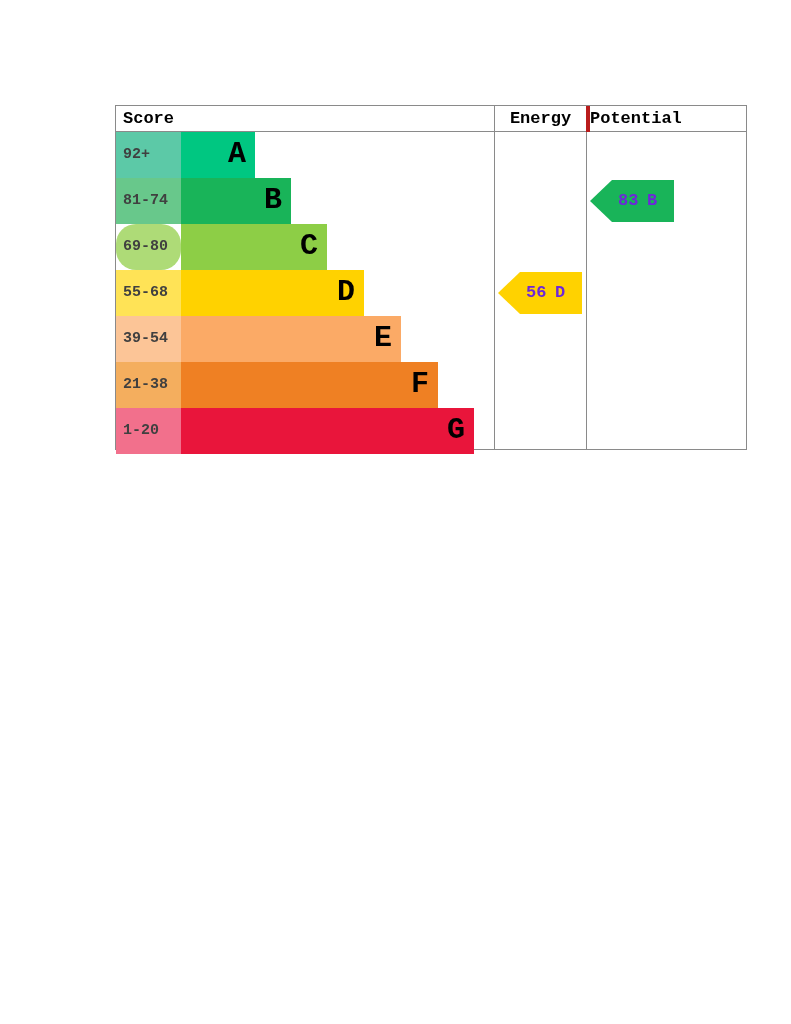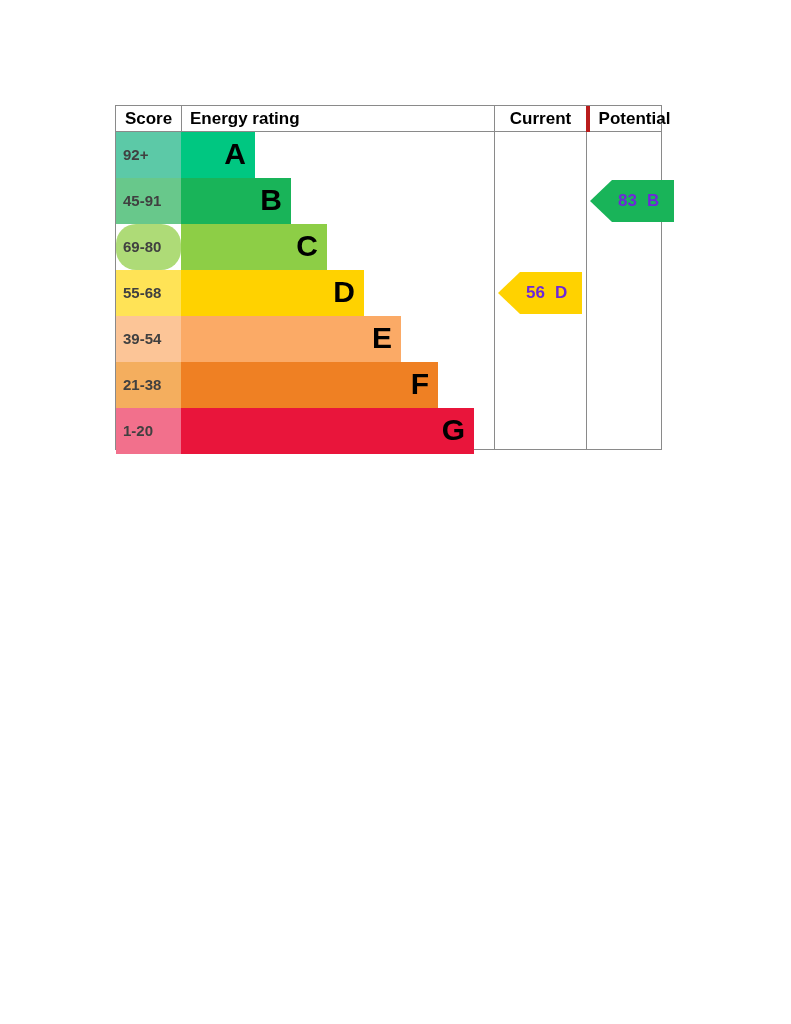--- a/index.html
+++ b/index.html
@@ -13,25 +13,26 @@
     position: relative;
     font-family: "Liberation Sans", sans-serif;
     -webkit-font-smoothing: antialiased;
   }
 
   
   #epc-chart {
     position: absolute;
     left: 115px;
     top: 105px;
-    width: 547px;
+    width: 632px;
     height: 345px;
     box-sizing: border-box;
     border: 1px solid #8a8a8a;
     background: #ffffff;
+    font-family: Liberation Mono, monospace;
   }
 
   
   .header-row {
     position: absolute;
     left: 0;
     top: 0;
     width: 100%;
     height: 26px;
     box-sizing: border-box;
@@ -127,37 +128,36 @@
   .arrow-score { left: 28px; }
   .arrow-letter { left: 57px; }
 </style>
 </head>
 <body>
 
 <div id="epc-chart">
 
   <div class="header-row">
     <div class="hdr-cell hdr-score">Score</div>
-    <div class="hdr-cell hdr-rating">Energy rating</div>
-    <div class="hdr-cell hdr-current">Current</div>
+    <div class="hdr-cell hdr-current">Energy</div>
     <div class="hdr-cell hdr-potential">Potential</div>
   </div>
 
   <div class="vrule vrule-current"></div>
   <div class="vrule vrule-potential"></div>
 
   <div id="band-rows">
       <div class="band-row" style="top: 26px;">
         <div class="band-score" style="background: rgb(92, 201, 167);">92+</div>
         <div class="band-bar" style="width: 74px; background: rgb(0, 199, 129);">
           <span class="band-letter">A</span>
         </div>
       </div>
       <div class="band-row" style="top: 72px;">
-        <div class="band-score" style="background: rgb(104, 200, 139);">45-91</div>
+        <div class="band-score" style="background: rgb(104, 200, 139);">81-74</div>
         <div class="band-bar" style="width: 110px; background: rgb(25, 180, 89);">
           <span class="band-letter">B</span>
         </div>
       </div>
       <div class="band-row" style="top: 118px;">
         <div class="band-score" style="background: rgb(174, 219, 119); border-radius: 20px;">69-80</div>
         <div class="band-bar" style="width: 146px; background: rgb(141, 206, 70);">
           <span class="band-letter">C</span>
         </div>
       </div>

